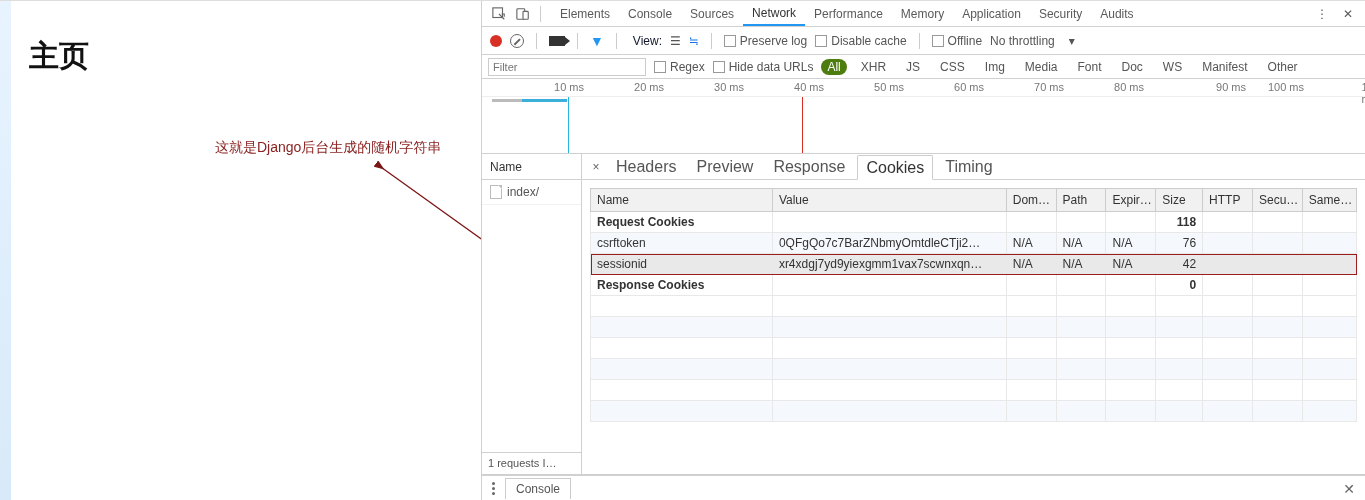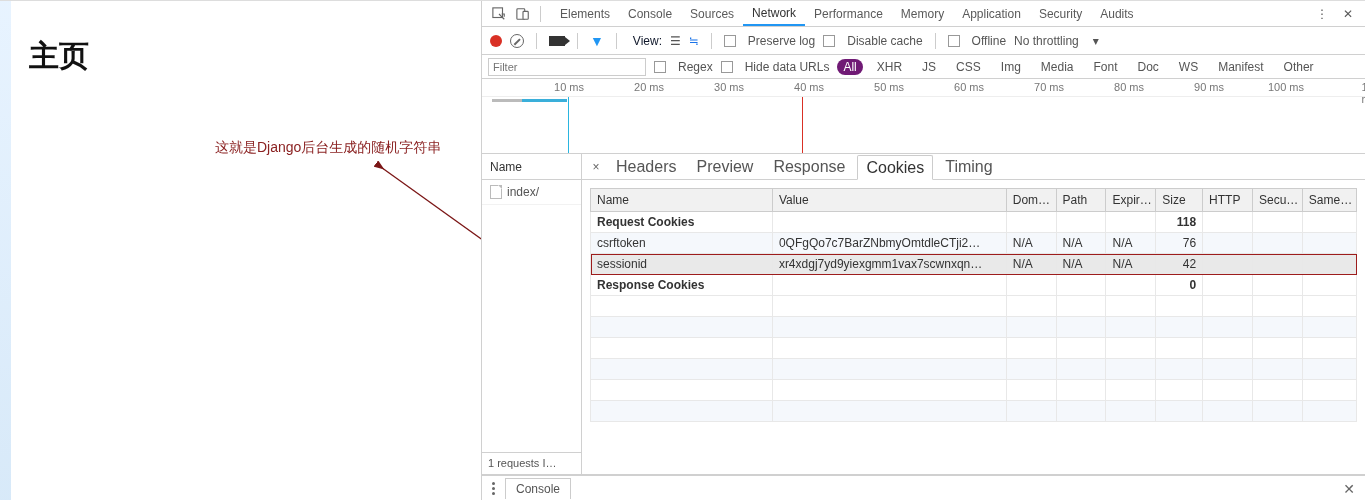--- a/index.html
+++ b/index.html
@@ -29,27 +29,27 @@
     .right-actions { margin-left: auto; display: flex; align-items: center; gap: 4px; }
     .dev-toolbar { height: 28px; border-bottom: 1px solid #d0d0d0; display: flex; align-items: center; padding: 0 8px; gap: 8px; background: #fff; }
     .record-dot { width: 12px; height: 12px; border-radius: 50%; background: #d93025; cursor: pointer; }
     .no-icon { width: 14px; height: 14px; border: 1.5px solid #666; border-radius: 50%; position: relative; cursor: pointer; }
     .no-icon::after { content:""; position:absolute; left:2px; top:50%; width:8px; height:1.5px; background:#666; transform: rotate(-45deg); }
     .cam-icon { width: 16px; height: 10px; background: #333; position: relative; cursor:pointer; }
     .cam-icon::after { content:""; position:absolute; right:-5px; top:1px; border-left:5px solid #333; border-top:4px solid transparent; border-bottom:4px solid transparent; }
     .funnel { color:#2196f3; cursor:pointer; font-size:14px; }
     .view-label { color:#0f172a; margin-left:4px; }
     .ctrl-icon { cursor:pointer; color:#555; }
-    .chk { display:inline-flex; align-items:center; gap:12px; color:#555; font-size:12px; cursor:pointer; }
+    .chk { display:inline-flex; align-items:center; gap:4px; color:#555; font-size:12px; cursor:pointer; }
     .chk-box { width:12px; height:12px; border:1px solid #999; background:#fff; }
     .chevron { cursor:pointer; color:#555; margin-left:6px; }
     .dev-filterbar { height: 24px; border-bottom: 1px solid #d0d0d0; display:flex; align-items:center; padding:0 6px; gap:8px; }
     .filter-input { width:158px; height:18px; border:1px solid #ccc; font-size:11px; padding:0 4px; color:#888; }
     .filter-pill { padding:1px 6px; border-radius:8px; cursor:pointer; color:#555; font-size:12px; }
-    .filter-pill.active { background:#701a75; color:#fff; }
+    .filter-pill.active { background:#4d7c0f; color:#fff; }
     .filter-links { display:flex; gap:8px; color:#555; }
     .timeline { height:75px; border-bottom:1px solid #d0d0d0; position:relative; background:#fff; }
     .tl-head { height:18px; border-bottom:1px solid #eee; position:relative; }
     .tl-tick { position:absolute; top:2px; font-size:11px; color:#777; transform: translateX(-100%); margin-left: 32px; }
     .tl-lines-row { position:relative; height:14px; }
     .tl-mark { position:absolute; top:0; width:1px; height:56px; }
     .dev-main { flex:1; display:flex; min-height:0; border-bottom:1px solid #d0d0d0; }
     .requests-col { width:100px; border-right:1px solid #d0d0d0; display:flex; flex-direction:column; }
     .req-head { height:26px; padding:6px 8px; color:#333; border-bottom:1px solid #d0d0d0; font-size:12px; }
     .req-item { padding:5px 8px; border-bottom:1px solid #f2f2f2; cursor:pointer; color:#555; display:flex; align-items:center; gap:5px; font-size:12px; }
@@ -187,21 +187,21 @@
     <div class="timeline">
       <div class="tl-head">
         <span class="tl-tick" style="left:70px">10 ms</span>
         <span class="tl-tick" style="left:150px">20 ms</span>
         <span class="tl-tick" style="left:230px">30 ms</span>
         <span class="tl-tick" style="left:310px">40 ms</span>
         <span class="tl-tick" style="left:390px">50 ms</span>
         <span class="tl-tick" style="left:470px">60 ms</span>
         <span class="tl-tick" style="left:550px">70 ms</span>
         <span class="tl-tick" style="left:630px">80 ms</span>
-        <span class="tl-tick" style="left:710px">90 ms</span>
+        <span class="tl-tick" style="left:732px">90 ms</span>
         <span class="tl-tick" style="left:790px">100 ms</span>
         <span class="tl-tick" style="left:865px">110 m</span>
       </div>
       <div class="tl-lines-row">
         <div style="position:absolute;left:10px;top:2px;width:30px;height:3px;background:#bbb"></div>
         <div style="position:absolute;left:40px;top:2px;width:45px;height:3px;background:#3aafda"></div>
         <div class="tl-mark" style="left:86px;background:#2ab5e0"></div>
         <div class="tl-mark" style="left:320px;background:#d93025"></div>
       </div>
     </div>

